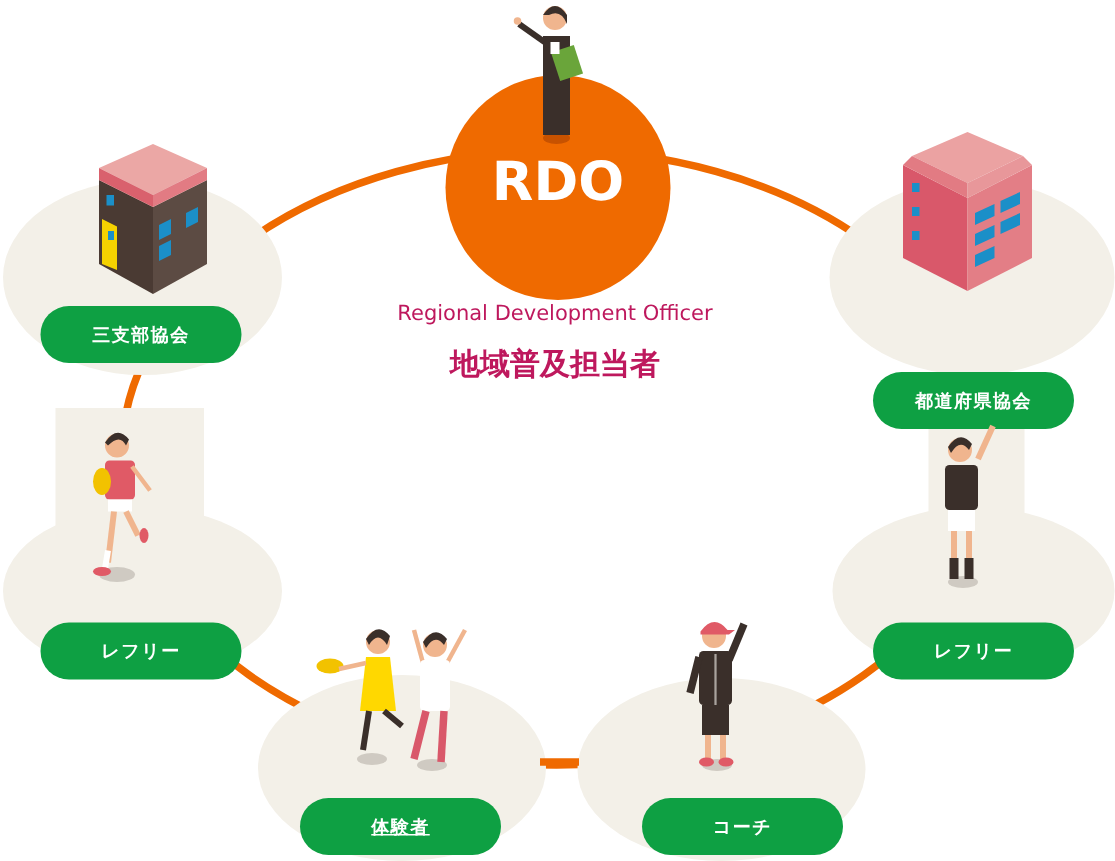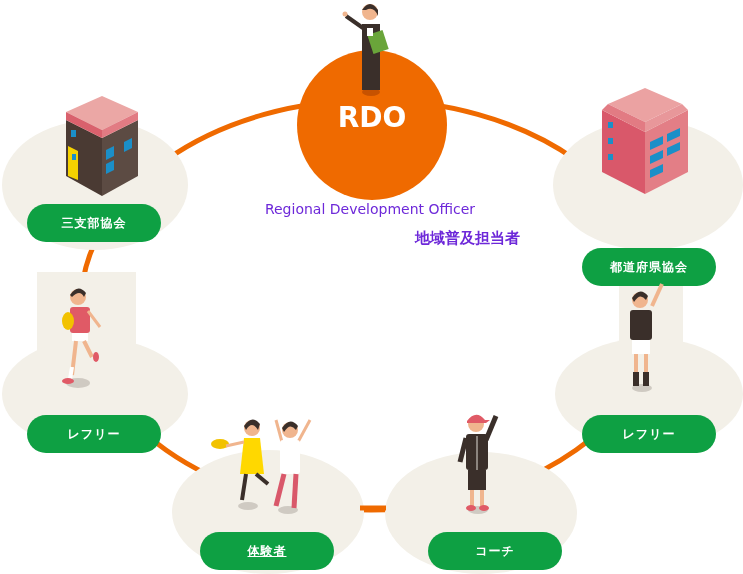--- a/index.html
+++ b/index.html
@@ -7,24 +7,24 @@
          font-family: "DejaVu Sans", "Liberation Sans", sans-serif; }
   .stage { position: absolute; left: 0; top: 0; width: 743px; height: 574px; }
   svg.ring { position: absolute; left: 0; top: 0; }
   .blob { position: absolute; background: #f3f0e8; }
   .pill { position: absolute; height: 38px; border-radius: 19px; background: #0ea043;
           color: #ffffff; font-weight: bold; font-size: 12px; display: flex;
           align-items: center; justify-content: center; letter-spacing: 1px; }
   .rdo-circle { position: absolute; left: 297px; top: 50px; width: 150px; height: 150px;
                 border-radius: 50%; background: #ef6a00; }
   .rdo-label { position: absolute; left: 297px; top: 101px; width: 150px; text-align: center;
-               color: #fff; font-weight: bold; font-size: 28px; }
-  .center-text { position: absolute; left: 220px; width: 300px; text-align: center; color: #6d28d9; }
+               color: #fff; font-weight: bold; font-size: 36px; }
+  .center-text { position: absolute; left: 220px; width: 300px; text-align: center; color: #be185d; }
   .center-en { top: 201px; font-size: 14px; }
-  .center-ja { top: 229px; font-size: 15px; font-weight: bold; text-align: right; }
+  .center-ja { top: 229px; font-size: 20px; font-weight: bold; }
   .fig { position: absolute; }
 </style>
 </head>
 <body>
 
 <div class="stage">
 
   <svg class="ring" width="743" height="574">
     <ellipse cx="371" cy="305" rx="290" ry="205" fill="none" stroke="#ef6a00" stroke-width="5"></ellipse>
   </svg>

